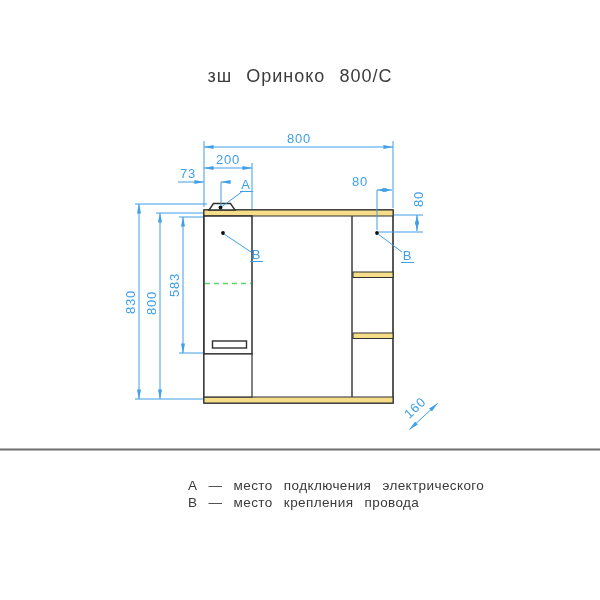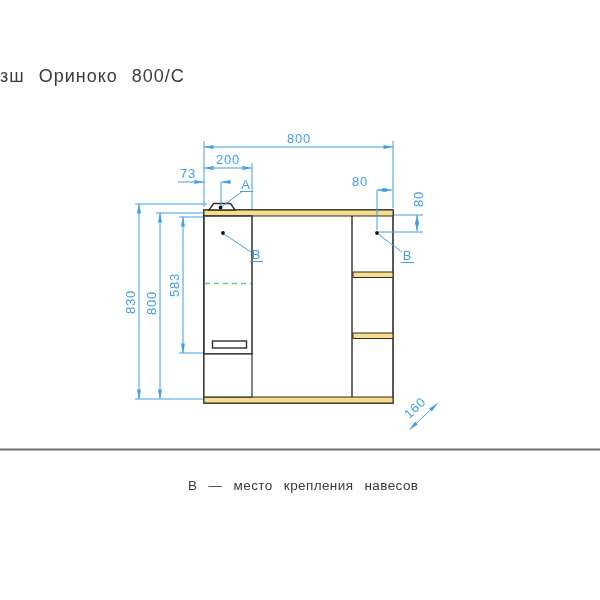--- a/index.html
+++ b/index.html
@@ -1,21 +1,21 @@
 <!DOCTYPE html>
 <html><head>
 <meta charset="utf-8">
 <style>
   html,body{margin:0;padding:0;}
   body{
     width:600px;height:600px;background:#ffffff;position:relative;
     font-family:"Liberation Sans", sans-serif;overflow:hidden;
   }
   .page-title{
-    position:absolute;left:0;top:66px;width:600px;text-align:left;
+    position:absolute;left:0;top:66px;width:600px;text-align:center;
     font-size:18px;color:#3c3c3c;letter-spacing:1px;word-spacing:8px;
   }
   .drawing{position:absolute;left:0;top:0;}
   .dim-text{
     font-family:"Liberation Sans", sans-serif;font-size:13px;
     letter-spacing:0.8px;fill:#3f9fe8;
   }
   .legend{
     position:absolute;left:188px;top:477px;width:340px;
     font-size:13.5px;line-height:17px;color:#3a3a3a;
@@ -102,14 +102,15 @@
     <text class="dim-text" transform="translate(418,411) rotate(-43)" text-anchor="middle">160</text>
     <text class="dim-text" x="246" y="189" text-anchor="middle">А</text>
     <text class="dim-text" x="256.5" y="259" text-anchor="middle">В</text>
     <text class="dim-text" x="407.5" y="260" text-anchor="middle">В</text>
   </g>
 
   <line x1="0" y1="449.5" x2="600" y2="449.5" stroke="#6e6e6e" stroke-width="2"></line>
 </svg>
 
 <div class="legend">
-  <div>В — место крепления навесов</div>
+  <div>А — место подключения электрического</div>
+  <div>В — место крепления провода</div>
 </div>
 
 </body></html>

